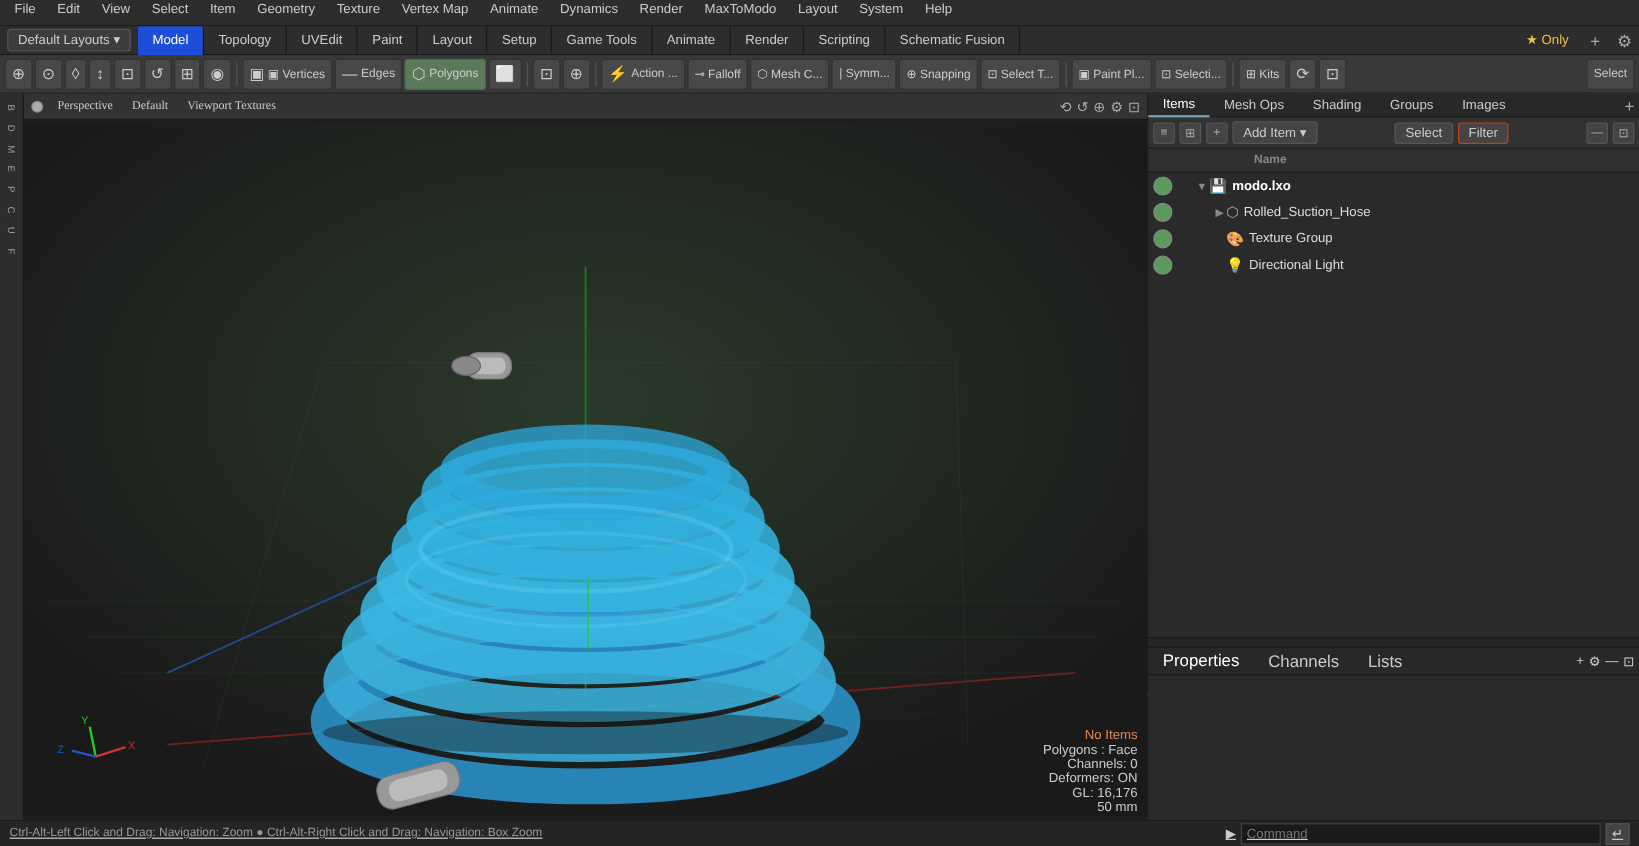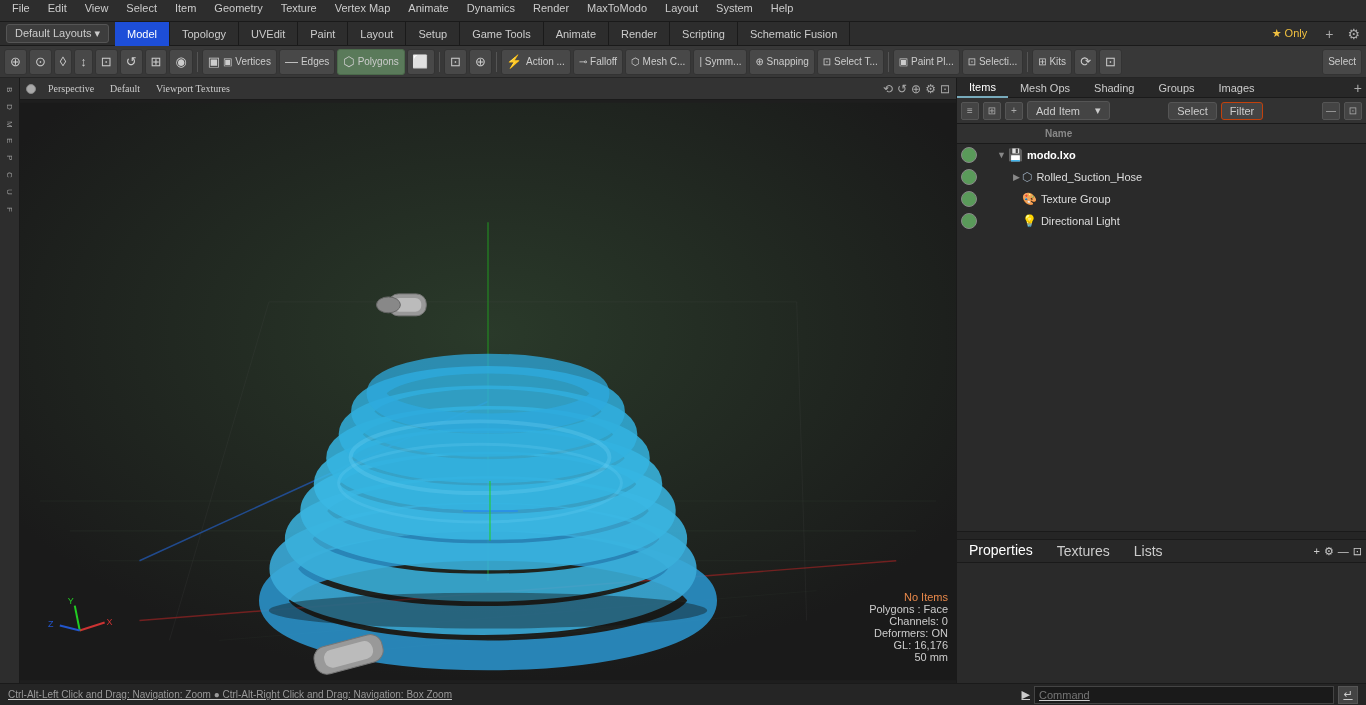--- a/index.html
+++ b/index.html
@@ -40,36 +40,36 @@
     .vp-dot { width: 10px; height: 10px; border-radius: 50%; background: #666; border: 1px solid #888; cursor: pointer; }
     .vp-dot.active { background: #aaa; }
     .vp-label { font-size: 10px; color: #ccc; cursor: pointer; padding: 1px 4px; font-family: Liberation Serif, serif; }
     #vp-controls { margin-left: auto; display: flex; gap: 4px; }
     .vp-ctrl-btn { font-size: 12px; color: #aaa; cursor: pointer; }
 
     
     #scene { width: 100%; height: calc(100% - 22px); position: relative; }
 
     
-    #status-overlay { position: absolute; bottom: 16px; right: 0; padding: 4px 8px; text-align: right; font-size: 11px; }
+    #status-overlay { position: absolute; bottom: 0; right: 0; padding: 4px 8px; text-align: right; font-size: 11px; }
     .status-line { color: #ccc; }
     .status-line.no-items { color: #e8884a; }
 
     
     #right-panel { width: 410px; background: #2d2d2d; border-left: 1px solid #1a1a1a; display: flex; flex-direction: column; }
 
     
     #items-tabs { display: flex; align-items: center; height: 20px; background: #282828; border-bottom: 1px solid #1a1a1a; }
     .items-tab { padding: 3px 12px; font-size: 11px; color: #ccc; cursor: pointer; }
     .items-tab.active { color: #fff; border-bottom: 2px solid #7ab; }
     #items-add-btn { margin-left: auto; margin-right: 4px; font-size: 14px; cursor: pointer; color: #aaa; }
 
     
     #items-toolbar { display: flex; align-items: center; height: 26px; background: #323232; border-bottom: 1px solid #1a1a1a; padding: 0 4px; gap: 4px; }
-    #add-item-btn { padding: 2px 8px; background: #444; border: 1px solid #555; border-radius: 3px; font-size: 11px; color: #ccc; cursor: pointer; display: flex; align-items: center; gap: 15px; }
+    #add-item-btn { padding: 2px 8px; background: #444; border: 1px solid #555; border-radius: 3px; font-size: 11px; color: #ccc; cursor: pointer; display: flex; align-items: center; gap: 3px; }
     #items-select-btn { margin-left: auto; padding: 2px 8px; background: #444; border: 1px solid #555; border-radius: 3px; font-size: 11px; color: #ccc; cursor: pointer; }
     #items-filter-btn { padding: 2px 8px; background: #444; border: 1px solid #c2410c; border-radius: 3px; font-size: 11px; color: #ccc; cursor: pointer; }
     .items-icon-btn { width: 18px; height: 18px; background: #444; border: 1px solid #555; border-radius: 2px; font-size: 10px; color: #aaa; cursor: pointer; display: flex; align-items: center; justify-content: center; }
 
     
     #items-col-header { display: flex; align-items: center; height: 20px; background: #303030; border-bottom: 1px solid #1a1a1a; padding: 0 8px; }
     #col-eye { width: 80px; font-size: 10px; color: #888; }
     #col-name { flex: 1; font-size: 10px; color: #888; font-weight: bold; }
 
     
@@ -411,21 +411,21 @@
         <span class="item-arrow" style="opacity:0">▶</span>
         <span class="item-icon">💡</span>
         <span class="item-label">Directional Light</span>
       </div>
     </div>
 
     <div style="height:8px;background:#252525;border-top:1px solid #1a1a1a;"></div>
 
     <div id="props-tabs">
       <div class="props-tab active">Properties</div>
-      <div class="props-tab">Textures</div>
+      <div class="props-tab">Channels</div>
       <div class="props-tab">Lists</div>
       <div id="props-actions">
         <span>+</span>
         <span>⚙</span>
         <span>—</span>
         <span>⊡</span>
       </div>
     </div>
 
     <div id="props-content">

